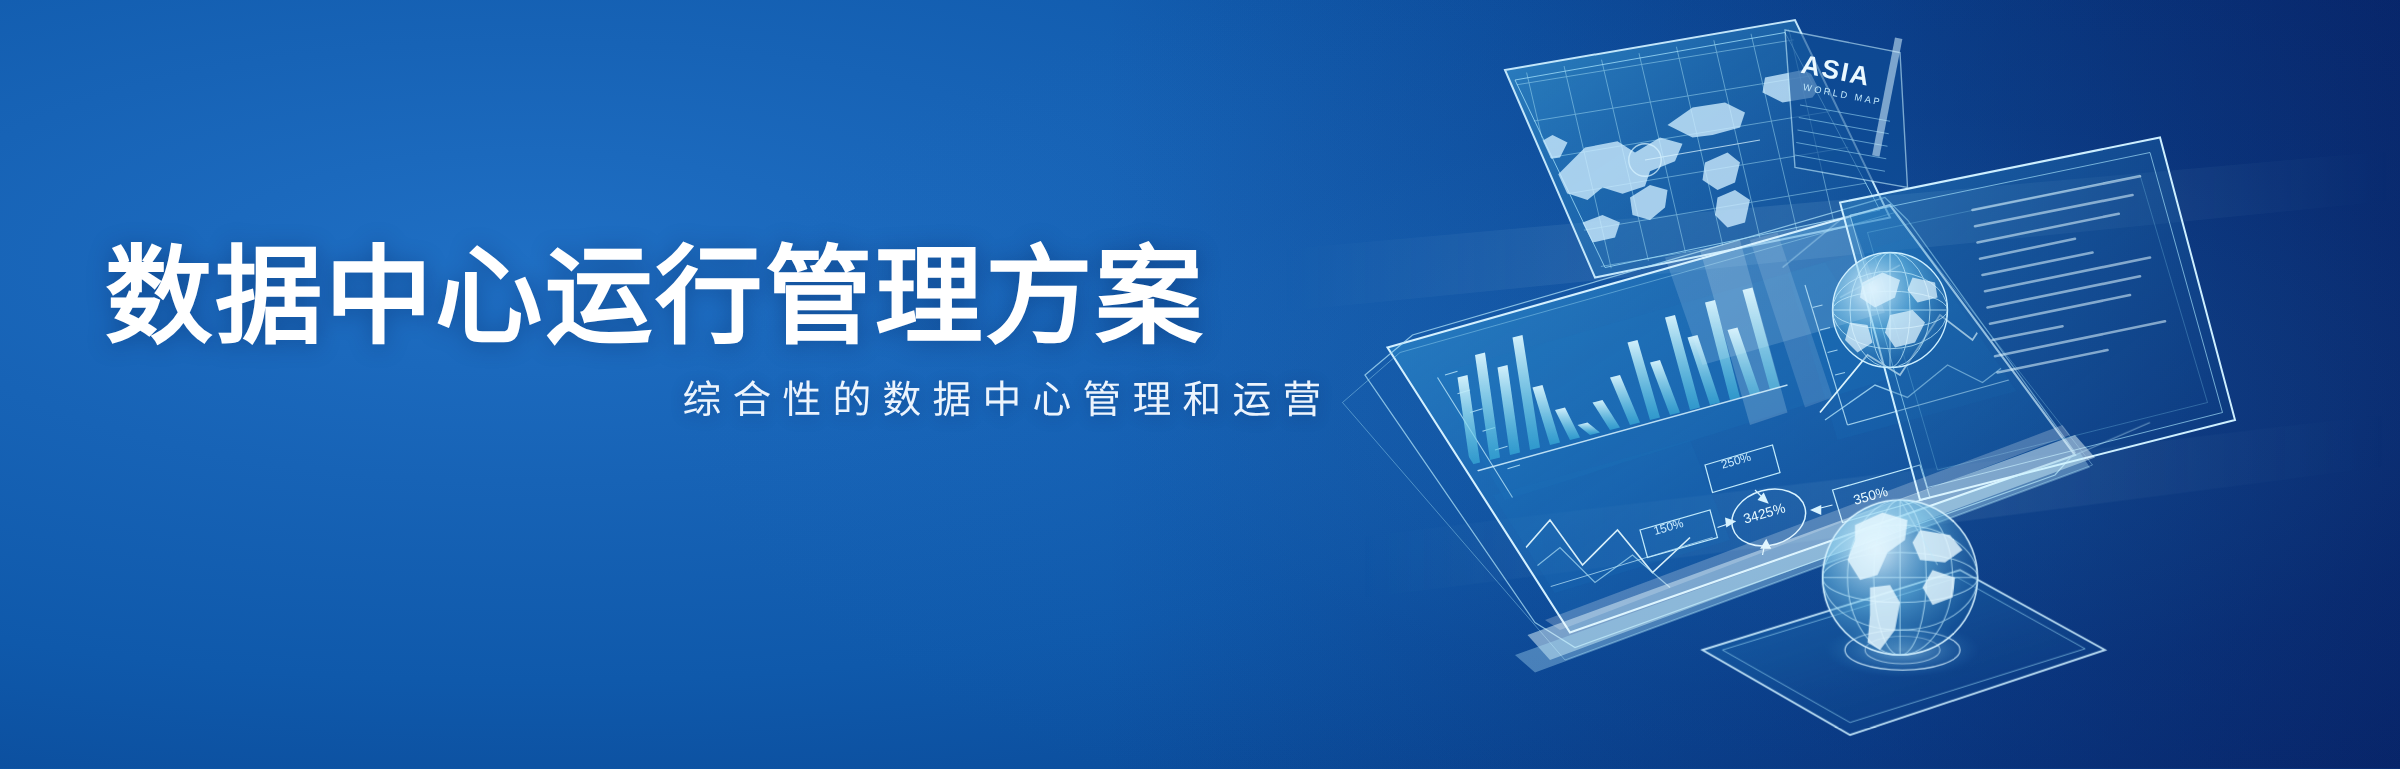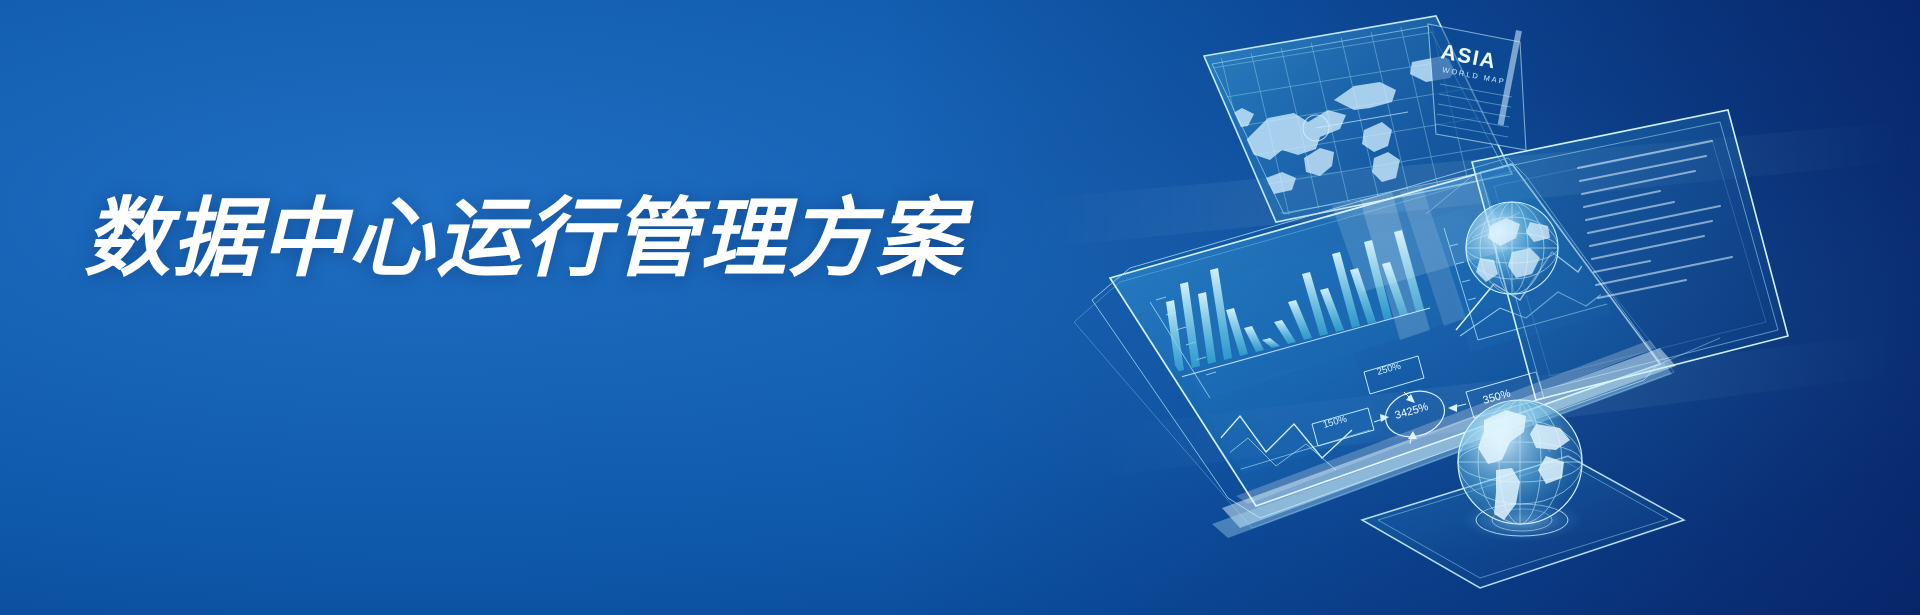--- a/index.html
+++ b/index.html
@@ -26,21 +26,20 @@
     background:radial-gradient(70% 90% at 76% 52%, rgba(70,170,230,.16) 0%, rgba(40,120,200,.05) 42%, rgba(0,0,0,0) 70%);
     pointer-events:none;
   }
 
   
   .copy{position:absolute;left:84px;top:190px;width:1000px;}
   .title{
     margin:0;color:#ffffff;font-size:86px;line-height:1.12;
     font-weight:700;letter-spacing:2px;white-space:nowrap;
     text-shadow:0 2px 18px rgba(0,30,80,.35);
-    font-style:italic;
   }
   .subtitle{
     margin:14px 0 0 0;color:#ecf4fd;font-size:31px;line-height:1.3;
     font-weight:400;letter-spacing:9px;text-align:right;
     padding-right:18px;white-space:nowrap;
     text-shadow:0 2px 12px rgba(0,30,80,.3);
   }
 
   
   .hud{position:absolute;right:0;top:0;width:960px;height:615px;}
@@ -328,15 +327,16 @@
         <line x1="466" y1="214" x2="512" y2="176"></line>
         <line x1="560" y1="400" x2="590" y2="452"></line>
         <line x1="700" y1="364" x2="760" y2="338"></line>
         <line x1="560" y1="212" x2="512" y2="238"></line>
       </g>
     </svg>
   </div>
 
   <div class="copy">
     <h1 class="title">数据中心运行管理方案</h1>
+    <p class="subtitle">综合性的数据中心管理和运营</p>
   </div>
 
 </div>
 
 </body></html>

